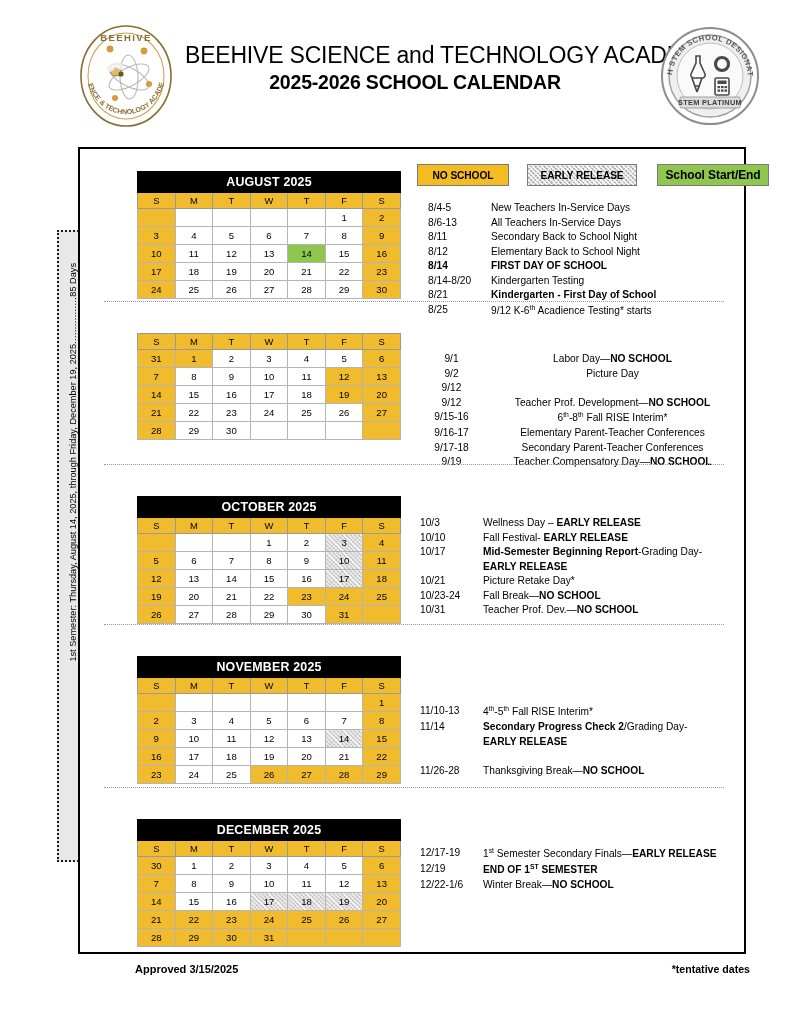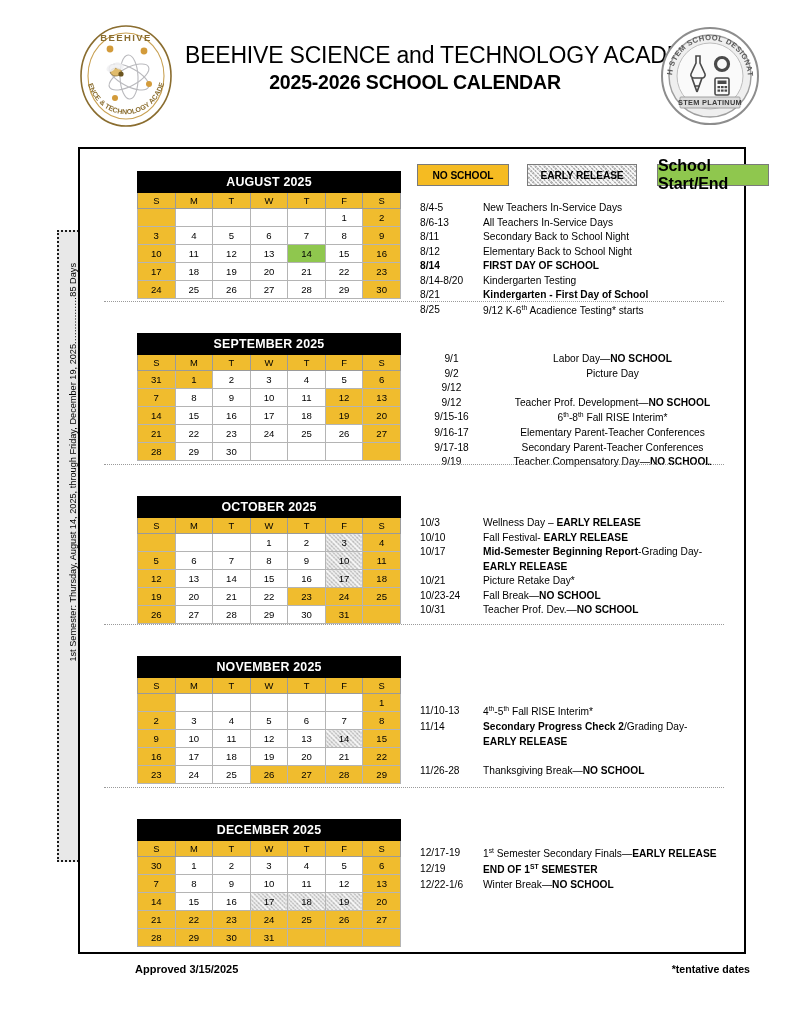--- a/index.html
+++ b/index.html
@@ -72,21 +72,21 @@
     font-size: 10.2px; font-weight: bold; letter-spacing: -0.1px;
   }
   .lg-no    { left: 0px;   width: 92px; background: #f5bb22; }
   .lg-early { left: 110px; width: 110px;
     background: #d8d8d8;
     background-image:
       repeating-linear-gradient(45deg, rgba(255,255,255,.85) 0 1.6px, transparent 1.6px 3.2px),
       repeating-linear-gradient(-45deg, rgba(120,120,120,.4) 0 1.6px, transparent 1.6px 3.2px);
   }
   .lg-start { left: 240px; width: 112px; background: #8fc74e; }
-  .lg-start span { font-weight: bold; font-size: 16px; }
+  .lg-start span { font-weight: bold; font-size: 12px; }
 
   
   .month-block { position: absolute; left: 0; width: 668px; }
   .cal {
     position: absolute; left: 57px; top: 0;
     width: 264px;
     border-collapse: collapse;
     table-layout: fixed;
   }
   .cal .cal-title {
@@ -296,21 +296,21 @@
                 <td class="we">24</td>
                 <td class="">25</td>
                 <td class="">26</td>
                 <td class="">27</td>
                 <td class="">28</td>
                 <td class="">29</td>
                 <td class="we">30</td>
               </tr>
             </tbody>
           </table>
-          <div class="events" style="top: 30px;">
+          <div class="events" style="top: 30px; margin-left: 8px;">
             <div class="ev">
               <span class="ev-date">8/4-5</span>
               <span class="ev-desc">New Teachers In-Service Days</span>
             </div>
             <div class="ev">
               <span class="ev-date">8/6-13</span>
               <span class="ev-desc">All Teachers In-Service Days</span>
             </div>
             <div class="ev">
               <span class="ev-date">8/11</span>
@@ -334,23 +334,20 @@
             </div>
             <div class="ev">
               <span class="ev-date">8/25</span>
               <span class="ev-desc">9/12 K-6<sup>th</sup> Acadience Testing* starts</span>
             </div>
           </div>
         </div>
         <div class="month-block" style="top: 184px;">
           <table class="cal">
             <tbody>
-              <tr>
-                <td class="cal-title" colspan="7">SEPTEMBER 2025</td>
-              </tr>
               <tr>
                 <th class="dow">S</th>
                 <th class="dow">M</th>
                 <th class="dow">T</th>
                 <th class="dow">W</th>
                 <th class="dow">T</th>
                 <th class="dow">F</th>
                 <th class="dow">S</th>
               </tr>
               <tr>

